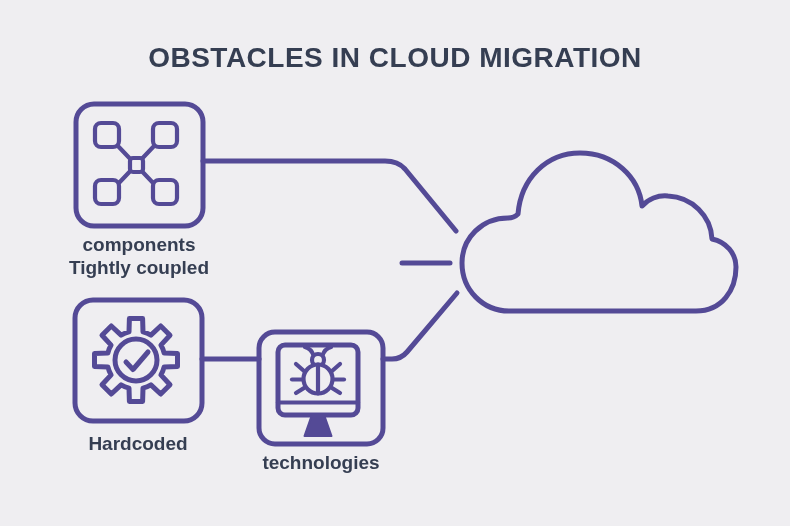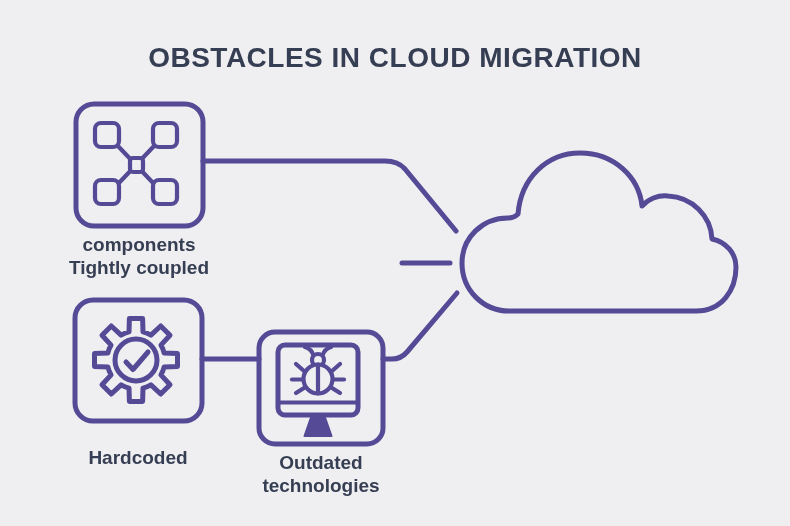--- a/index.html
+++ b/index.html
@@ -47,21 +47,21 @@
     position: absolute;
     width: 200px;
     text-align: center;
     font-size: 19px;
     font-weight: 700;
     line-height: 23px;
     color: var(--text);
   }
   .node-label span { display: block; }
   #label-tightly { left: 39px; top: 233px; }
-  #label-hardcoded { left: 38px; top: 446px; }
+  #label-hardcoded { left: 38px; top: 432px; }
   #label-outdated { left: 221px; top: 451px; }
 </style>
 </head>
 <body>
 
 <div class="canvas">
 
   <h1 class="title">OBSTACLES IN CLOUD MIGRATION</h1>
 
   <svg class="diagram-svg" viewBox="0 0 790 526">
@@ -142,17 +142,16 @@
   </svg>
 
   <div class="node-label" id="label-tightly">
     <span>components</span>
     <span>Tightly coupled</span>
   </div>
   <div class="node-label" id="label-hardcoded">
     <span>Hardcoded</span>
   </div>
   <div class="node-label" id="label-outdated">
-    <span>Outdated</span>
     <span>technologies</span>
   </div>
 
 </div>
 
 </body></html>

